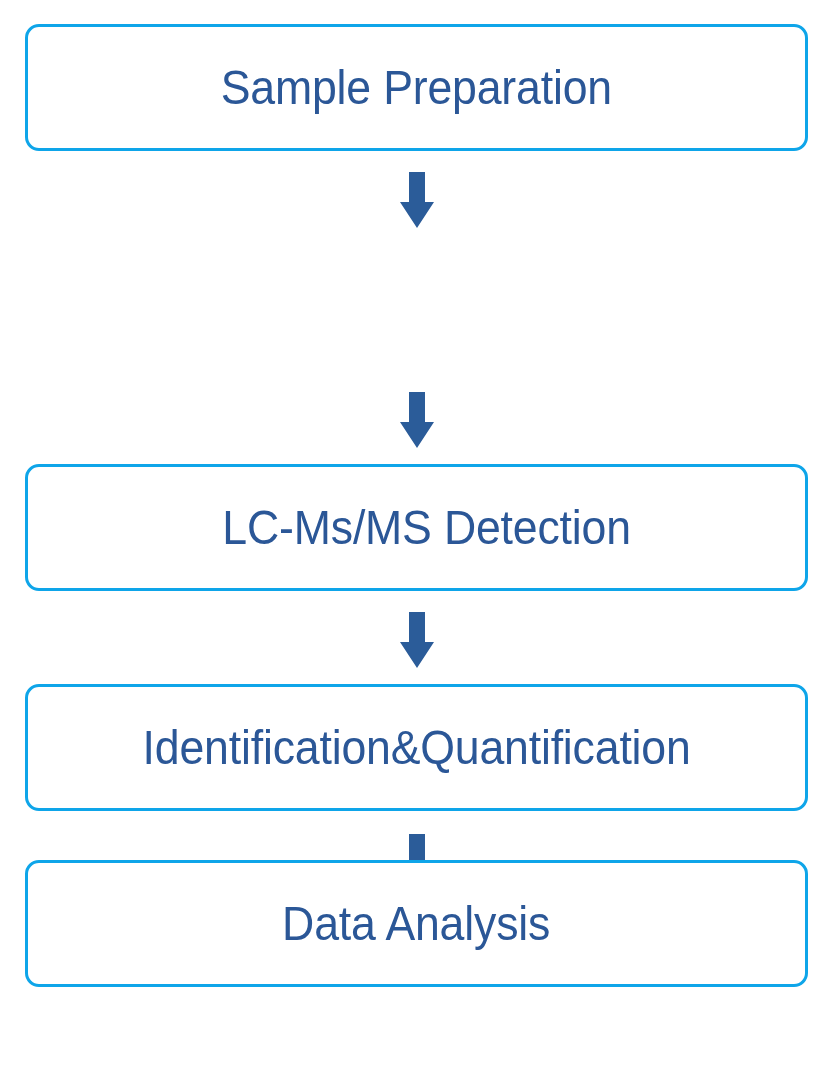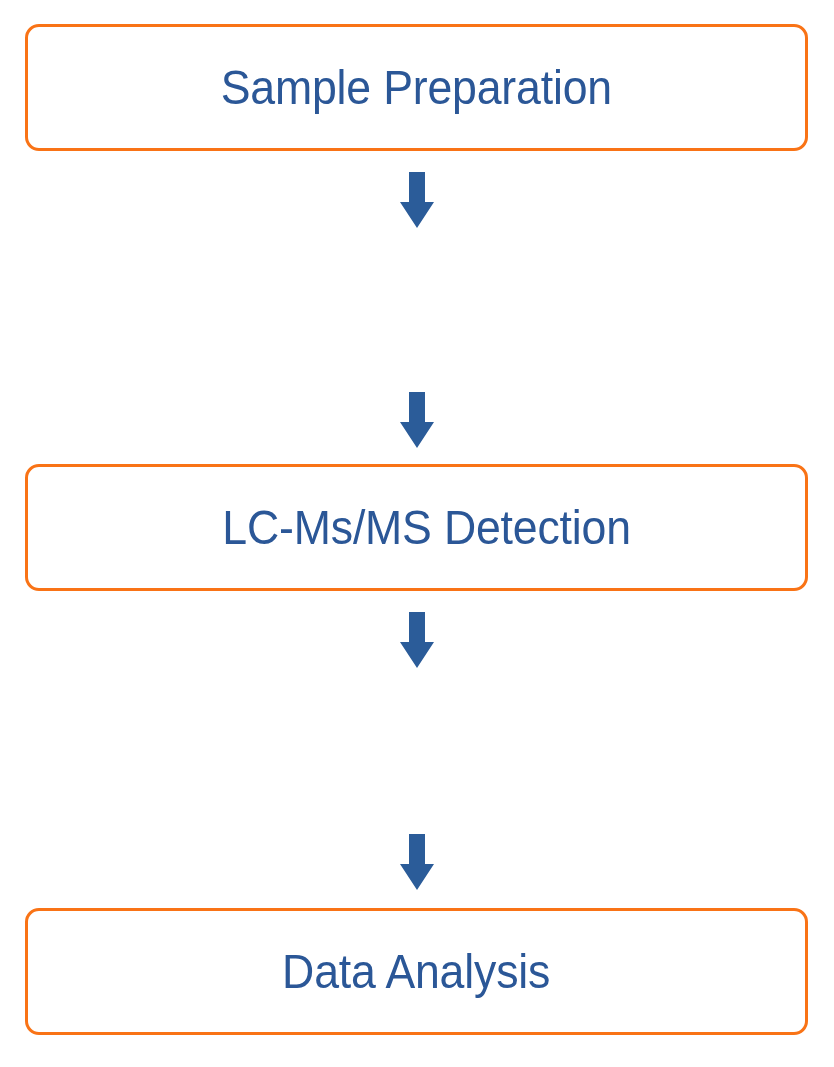--- a/index.html
+++ b/index.html
@@ -23,21 +23,21 @@
   }
 
   
   .node {
     position: absolute;
     left: 25px;
     width: 783px;
     height: 127px;
     box-sizing: border-box;
     background: #ffffff;
-    border: 3px solid #f97316;
+    border: 3px solid #0ea5e9;
     border-radius: 14px;
     display: flex;
     align-items: center;
     justify-content: center;
   }
 
   .node-label {
     font-family: "Liberation Sans", sans-serif;
     font-size: 48px;
     font-weight: 400;
@@ -48,21 +48,21 @@
     white-space: nowrap;
     transform: scaleX(0.93);
     transform-origin: center center;
   }
 
   
   .node-1 { top: 24px; }
   .node-2 { top: 243px; }
   .node-3 { top: 464px; padding-left: 20px; }
   .node-4 { top: 684px; }
-  .node-5 { top: 908px; }
+  .node-5 { top: 860px; }
 
   
   .connector {
     position: absolute;
     left: 400px;
     width: 34px;
     height: 56px;
   }
 
   .connector svg {
@@ -101,20 +101,23 @@
   <div class="node node-3">
     <span class="node-label">LC-Ms/MS Detection</span>
   </div>
 
   <div class="connector conn-3">
     <svg viewBox="0 0 34 56" xmlns="http://www.w3.org/2000/svg" aria-hidden="true">
       <polygon points="9,0 25,0 25,30 34,30 17,56 0,30 9,30" fill="#2B5C99"></polygon>
     </svg>
   </div>
 
+  <div class="node node-4">
+    <span class="node-label">Identification&amp;Quantification</span>
+  </div>
 
   <div class="connector conn-4">
     <svg viewBox="0 0 34 56" xmlns="http://www.w3.org/2000/svg" aria-hidden="true">
       <polygon points="9,0 25,0 25,30 34,30 17,56 0,30 9,30" fill="#2B5C99"></polygon>
     </svg>
   </div>
 
   <div class="node node-5">
     <span class="node-label">Data Analysis</span>
   </div>

